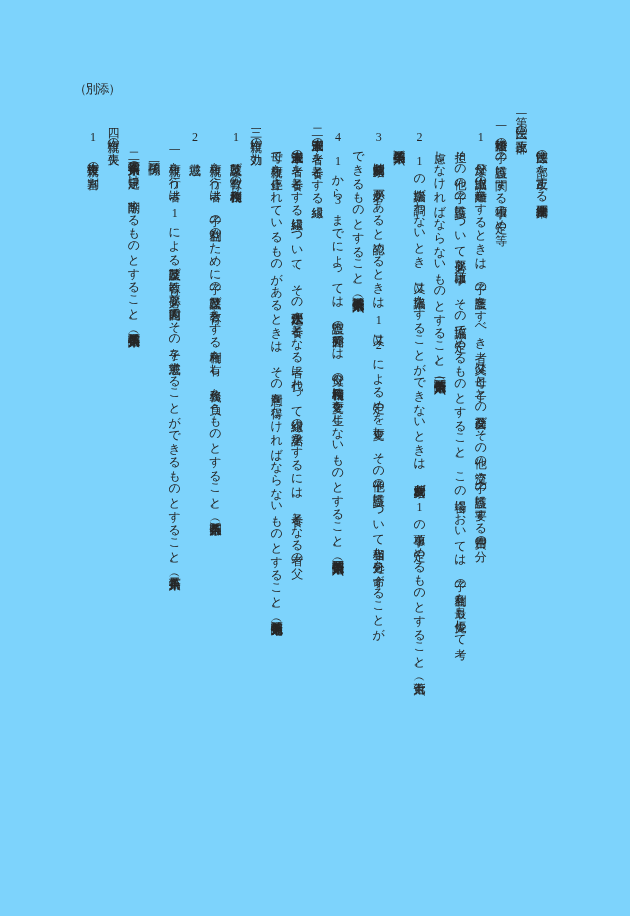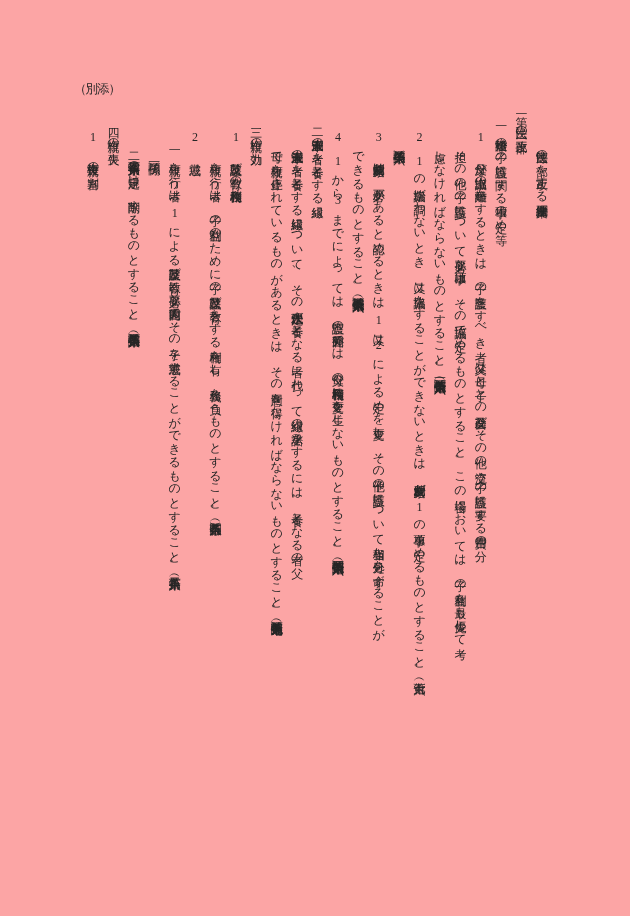--- a/index.html
+++ b/index.html
@@ -4,21 +4,21 @@
 <style>
   html, body {
     margin: 0;
     padding: 0;
     background: #f9f9f9;
   }
   .page {
     position: relative;
     width: 630px;
     height: 916px;
-    background: #fca5a5;
+    background: #7dd3fc;
     color: #262626;
     font-family: "Liberation Serif", "DejaVu Serif", serif;
     overflow: hidden;
   }
   .attach-label {
     position: absolute;
     left: 74px;
     top: 81px;
     font-size: 12.5px;
     letter-spacing: -1px;

